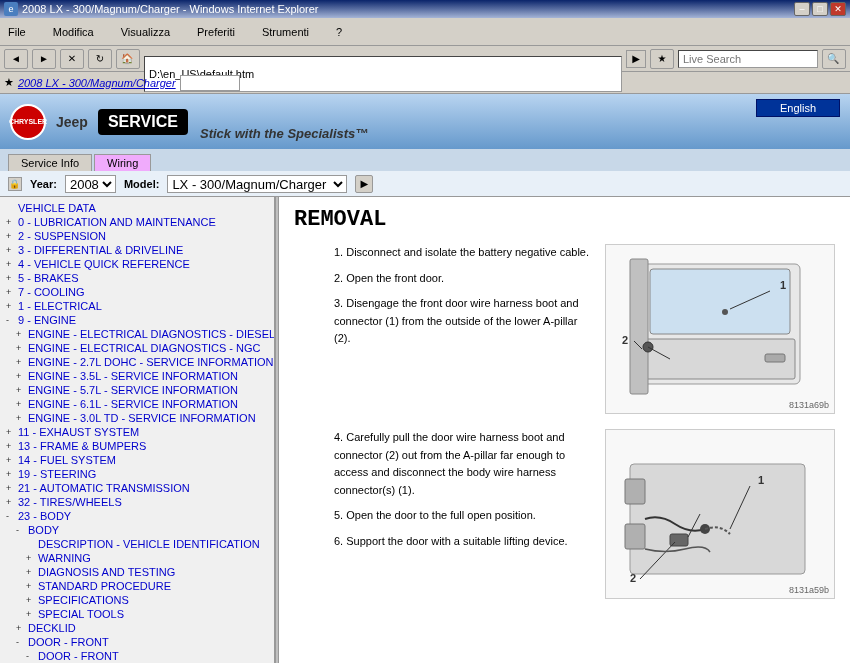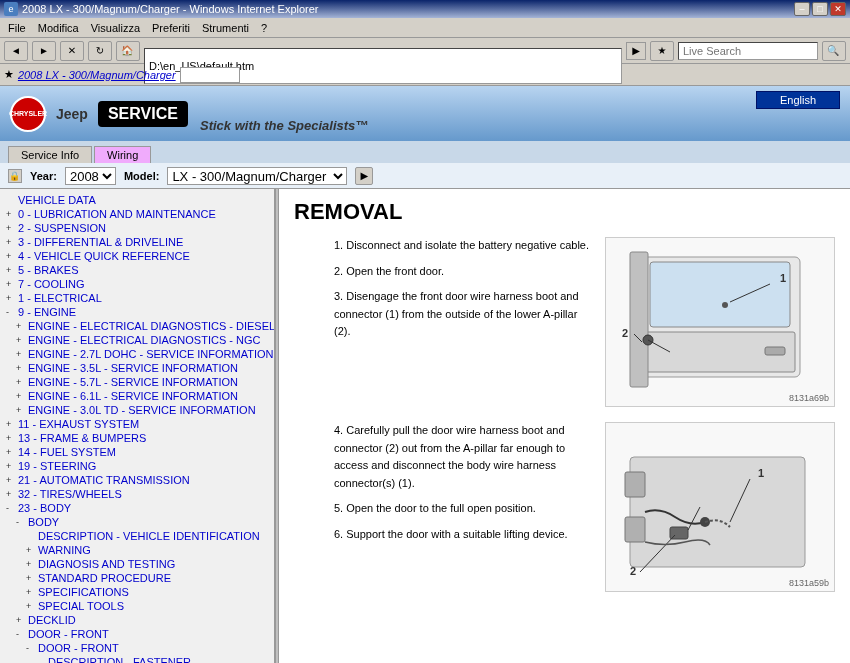--- a/index.html
+++ b/index.html
@@ -20,25 +20,25 @@
     .title-bar-icon { width: 14px; height: 14px; background: #4a7ebf; border-radius: 2px; font-size: 9px; display: flex; align-items: center; justify-content: center; color: white; }
     .title-bar-buttons { display: flex; gap: 2px; }
     .win-btn { width: 16px; height: 14px; border: 1px solid #666; border-radius: 2px; font-size: 9px; display: flex; align-items: center; justify-content: center; cursor: pointer; }
     .win-btn.min { background: #d4d0c8; }
     .win-btn.max { background: #d4d0c8; }
     .win-btn.close { background: #c0392b; color: white; }
 
     
     .menu-bar {
       background: #d4d0c8;
-      height: 20px;
+      height: 28px;
       display: flex;
       align-items: center;
       padding: 0 4px;
-      gap: 4px;
+      gap: 19px;
       border-bottom: 1px solid #999;
       font-size: 11px;
     }
     .menu-item { cursor: pointer; padding: 2px 4px; }
 
     
     .address-bar {
       background: #d4d0c8;
       height: 26px;
       display: flex;
@@ -132,21 +132,21 @@
     .expand-icon { font-size: 9px; color: #333; min-width: 10px; }
 
     
     .right-content {
       flex: 1;
       background: white;
       overflow-y: auto;
       padding: 10px 15px;
       font-size: 11px;
     }
-    .content-title { font-size: 22px; font-weight: bold; margin-bottom: 12px; color: #000; font-family: Liberation Sans, sans-serif; }
+    .content-title { font-size: 22px; font-weight: bold; margin-bottom: 12px; color: #000; font-family: Liberation Mono, monospace; }
     .content-text { line-height: 1.6; margin-bottom: 8px; color: #000; font-size: 11px; }
     .content-section { display: flex; gap: 15px; margin-bottom: 15px; }
     .content-text-block { flex: 1; font-size: 11px; line-height: 1.6; margin-left: 40px; }
     .diagram-box { width: 230px; min-width: 230px; border: 1px solid #ccc; background: #f8f8f8; display: flex; align-items: center; justify-content: center; position: relative; overflow: hidden; }
     .diagram-label { position: absolute; bottom: 3px; right: 5px; font-size: 9px; color: #666; }
 
     
     .left-nav::-webkit-scrollbar { width: 14px; }
     .left-nav::-webkit-scrollbar-track { background: #d4d0c8; }
     .left-nav::-webkit-scrollbar-thumb { background: #a0a0a0; border: 1px solid #999; }

